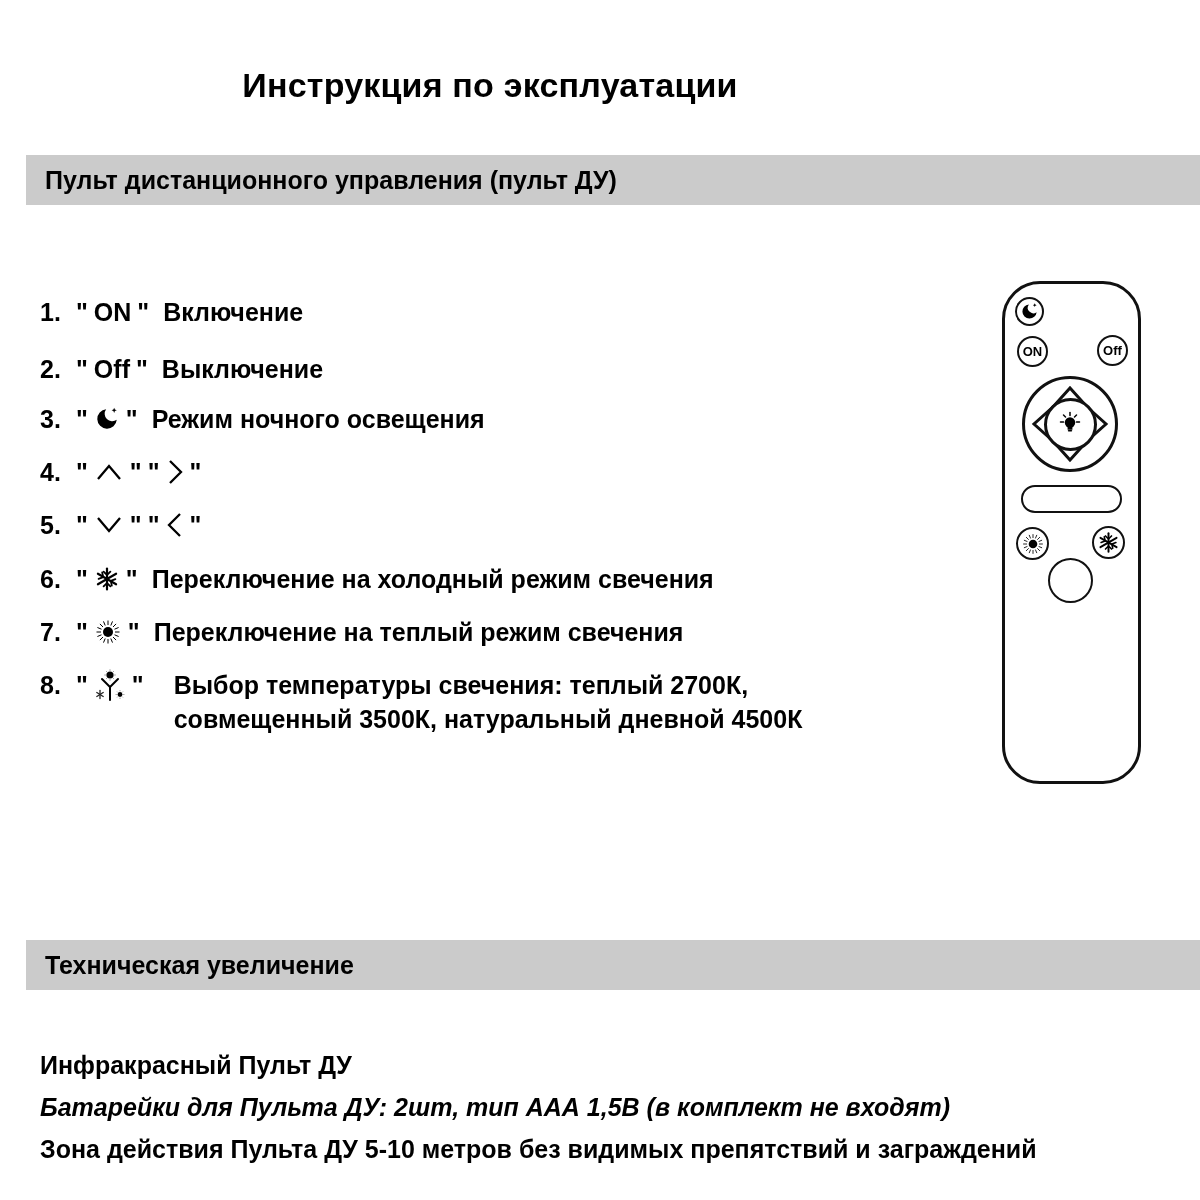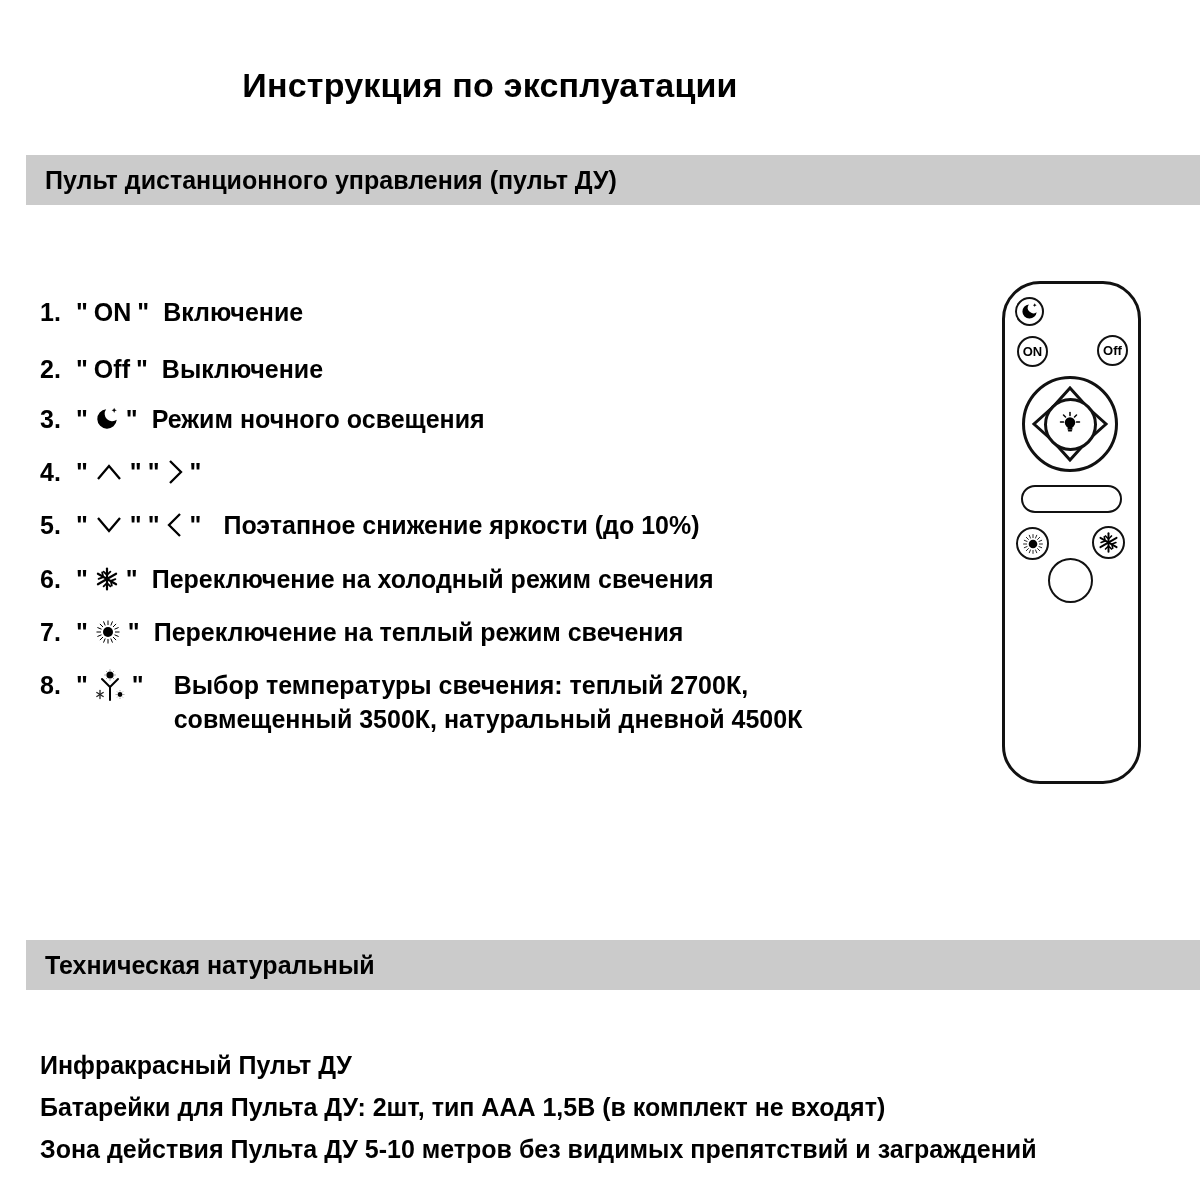--- a/index.html
+++ b/index.html
@@ -28,21 +28,21 @@
   .q{flex:0 0 auto;}
   .desc{margin-left:8px;text-align:center;}
   .desc-gap{margin-left:16px;}
   .icon{flex:0 0 auto;display:inline-flex;align-items:center;justify-content:center;}
   .item8{align-items:flex-start;}
   .item8 .num,.item8 .q{line-height:34px;}
   .desc2{margin-left:24px;white-space:normal;line-height:34px;}
 
   .tech-line{position:absolute;left:40px;font-size:25px;line-height:32px;white-space:nowrap;margin-top:28px;}
   .tl1{top:1021px;}
-  .tl2{top:1063px;}
+  .tl2{top:1063px;font-style:italic;}
   .tl3{top:1105px;}
 
   
   .remote{
     position:absolute;left:1002px;top:281px;width:139px;height:503px;
     border:3px solid #111;border-radius:38px;box-sizing:border-box;background:#fff;
   }
   .rbtn{position:absolute;border:2.5px solid #111;border-radius:50%;box-sizing:border-box;
         display:flex;align-items:center;justify-content:center;background:#fff;}
   .btn-moon{left:10px;top:13px;width:29px;height:29px;}
@@ -133,21 +133,20 @@
         </svg>
     </span>
     <span class="q">"</span>
     <span class="q">"</span>
     <span class="icon">
       <svg width="18" height="30" viewBox="0 0 18 30">
           <polyline points="14,4 3,15 14,26" fill="none" stroke="#000" stroke-width="2.3"></polyline>
         </svg>
     </span>
     <span class="q">"</span>
-    <span class="desc desc-gap">Поэтапное снижение яркости (до 10%)</span>
   </div>
 
   <div class="list-item" style="top:563px">
     <span class="num">6.</span>
     <span class="q">"</span>
     <span class="icon">
       <svg width="26" height="26" viewBox="0 0 26 26">
         <g stroke="#000" stroke-width="2.2" stroke-linecap="round" fill="none">
           <path d="M13 2.5 L13 23.5"></path>
           <path d="M3.9 7.75 L22.1 18.25"></path>
@@ -331,20 +330,20 @@
           <path d="M21.4 13.1 L16.8 14.8 L17.8 19.6"></path>
         </g>
       </svg>
     </span>
   </div>
 
   <div class="rbtn btn-plain"></div>
 </div>
 
 <div class="bar bar2">
-  <span>Техническая натуральный</span>
+  <span>Техническая увеличение</span>
 </div>
 
 <div>
   <div class="tech-line tl1">Инфракрасный Пульт ДУ</div>
   <div class="tech-line tl2">Батарейки для Пульта ДУ: 2шт, тип ААА 1,5В (в комплект не входят)</div>
   <div class="tech-line tl3">Зона действия Пульта ДУ 5-10 метров без видимых препятствий и заграждений</div>
 </div>
 
 </body></html>

